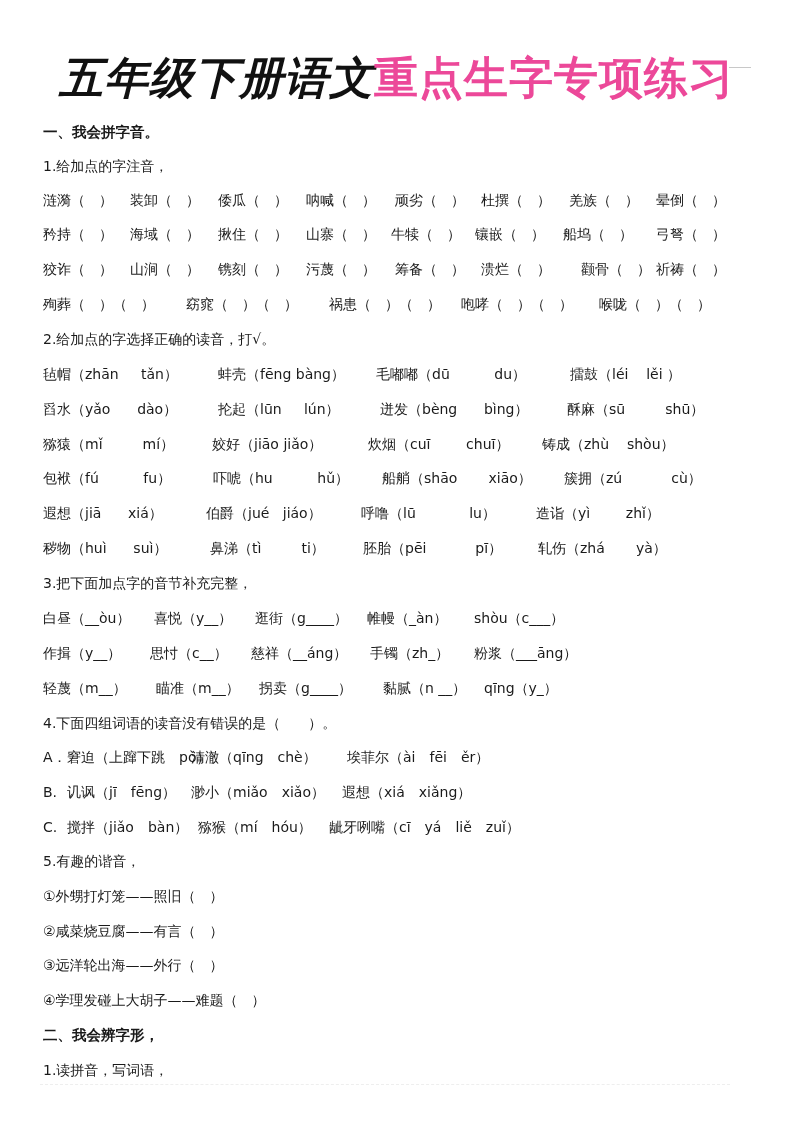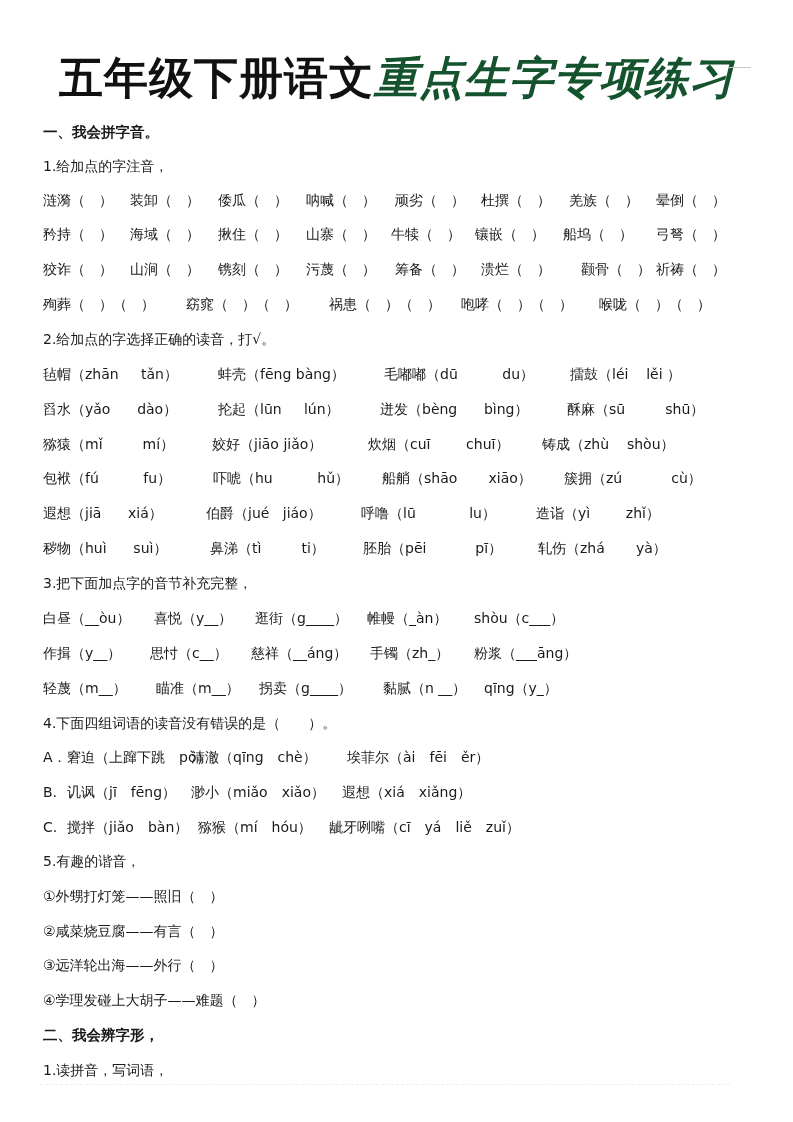--- a/index.html
+++ b/index.html
@@ -6,22 +6,22 @@
     body {
       width: 793px; height: 1122px; overflow: hidden; position: relative;
       font-family: "DejaVu Sans", "Liberation Sans", sans-serif;
       color: #1a1a1a;
     }
     .title {
       position: absolute; top: 50px; left: 0; width: 793px; text-align: center;
       font-family: "DejaVu Serif", "Liberation Serif", serif;
       font-size: 44px; font-weight: bold; letter-spacing: 1px; line-height: 56px;
     }
-    .title .black { color: #111111; }
-    .title .red { color: #14532d; font-style: italic; }
+    .title .black { color: #111111; font-style: italic; }
+    .title .red { color: #ec4899; }
     .title-dash {
       position: absolute; top: 67px; left: 729px; width: 22px; height: 1px; background: #c8c8c8;
     }
     .line {
       position: absolute; left: 43px; height: 24px; line-height: 24px;
       font-size: 14px; white-space: nowrap;
     }
     .line.bold { font-weight: bold; font-size: 14.5px; }
     .cell { position: absolute; top: 0; white-space: nowrap; }
     .py { font-size: 14px; }
@@ -78,21 +78,21 @@
   <span class="cell" style="left:286px">祸患（　）（　）</span>
   <span class="cell" style="left:418px">咆哮（　）（　）</span>
   <span class="cell" style="left:556px">喉咙（　）（　）</span>
 </div>
 
 <div class="line" style="top:327px">2.给加点的字选择正确的读音，打√。</div>
 
 <div class="line" style="top:362px">
   <span class="cell" style="left:0px"><span>毡帽</span>（<span class="py">zhān</span>&nbsp;&nbsp;&nbsp;&nbsp;&nbsp;<span class="py">tǎn</span>）</span>
   <span class="cell" style="left:175px"><span>蚌壳</span>（<span class="py">fēng</span>&nbsp;<span class="py">bàng</span>）</span>
-  <span class="cell" style="left:341px"><span>毛嘟嘟</span>（<span class="py">dū</span>&nbsp;&nbsp;&nbsp;&nbsp;&nbsp;&nbsp;&nbsp;&nbsp;&nbsp;&nbsp;<span class="py">du</span>）</span>
+  <span class="cell" style="left:333px"><span>毛嘟嘟</span>（<span class="py">dū</span>&nbsp;&nbsp;&nbsp;&nbsp;&nbsp;&nbsp;&nbsp;&nbsp;&nbsp;&nbsp;<span class="py">du</span>）</span>
   <span class="cell" style="left:527px"><span>擂鼓</span>（<span class="py">léi</span>&nbsp;&nbsp;&nbsp;&nbsp;<span class="py">lěi</span>&nbsp;）</span>
 </div>
 <div class="line" style="top:397px">
   <span class="cell" style="left:0px"><span>舀水</span>（<span class="py">yǎo</span>&nbsp;&nbsp;&nbsp;&nbsp;&nbsp;&nbsp;<span class="py">dào</span>）</span>
   <span class="cell" style="left:175px"><span>抡起</span>（<span class="py">lūn</span>&nbsp;&nbsp;&nbsp;&nbsp;&nbsp;<span class="py">lún</span>）</span>
   <span class="cell" style="left:337px"><span>迸发</span>（<span class="py">bèng</span>&nbsp;&nbsp;&nbsp;&nbsp;&nbsp;&nbsp;<span class="py">bìng</span>）</span>
   <span class="cell" style="left:524px"><span>酥麻</span>（<span class="py">sū</span>&nbsp;&nbsp;&nbsp;&nbsp;&nbsp;&nbsp;&nbsp;&nbsp;&nbsp;<span class="py">shū</span>）</span>
 </div>
 <div class="line" style="top:432px">
   <span class="cell" style="left:0px"><span>猕猿</span>（<span class="py">mǐ</span>&nbsp;&nbsp;&nbsp;&nbsp;&nbsp;&nbsp;&nbsp;&nbsp;&nbsp;<span class="py">mí</span>）</span>

